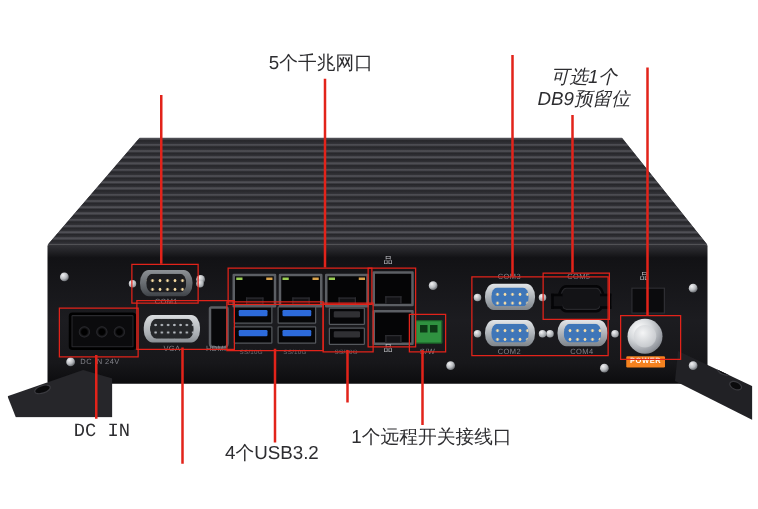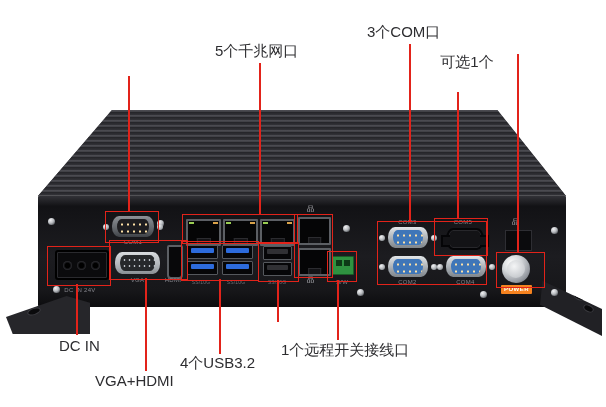--- a/index.html
+++ b/index.html
@@ -236,22 +236,21 @@
   <div class="rline" style="left:409px;top:44px;height:177px;"></div>
   <div class="rline" style="left:457px;top:92px;height:126px;"></div>
   <div class="rline" style="left:517px;top:54px;height:198px;"></div>
   <div class="rline" style="left:76px;top:284px;height:51px;"></div>
   <div class="rline" style="left:145px;top:278px;height:93px;"></div>
   <div class="rline" style="left:219px;top:279px;height:75px;"></div>
   <div class="rline" style="left:277px;top:280px;height:42px;"></div>
   <div class="rline" style="left:337px;top:280px;height:60px;"></div>
 
   <div class="alabel" style="left:215px;top:42px;">5个千兆网口</div>
-  <div class="alabel" style="left:367px;top:23px;">3个COM口</div>
-  <div class="alabel" style="left:412px;top:53px;width:110px;text-align:center;white-space:normal;">
+  <div class="alabel" style="left:412px;top:53px;width:110px;text-align:center;white-space:normal;font-style:italic;">
     <span>可选1个</span><br>
-  </div>
-  <div class="alabel" style="left:59px;top:337px;">DC IN</div>
-  <div class="alabel" style="left:95px;top:372px;">VGA+HDMI</div>
+    <span>DB9预留位</span>
+  </div>
+  <div class="alabel" style="left:59px;top:337px;font-family:Liberation Mono, monospace;">DC IN</div>
   <div class="alabel" style="left:180px;top:354px;text-align:right;">4个USB3.2</div>
   <div class="alabel" style="left:281px;top:341px;">1个远程开关接线口</div>
 
 </div>
 
 </body></html>

